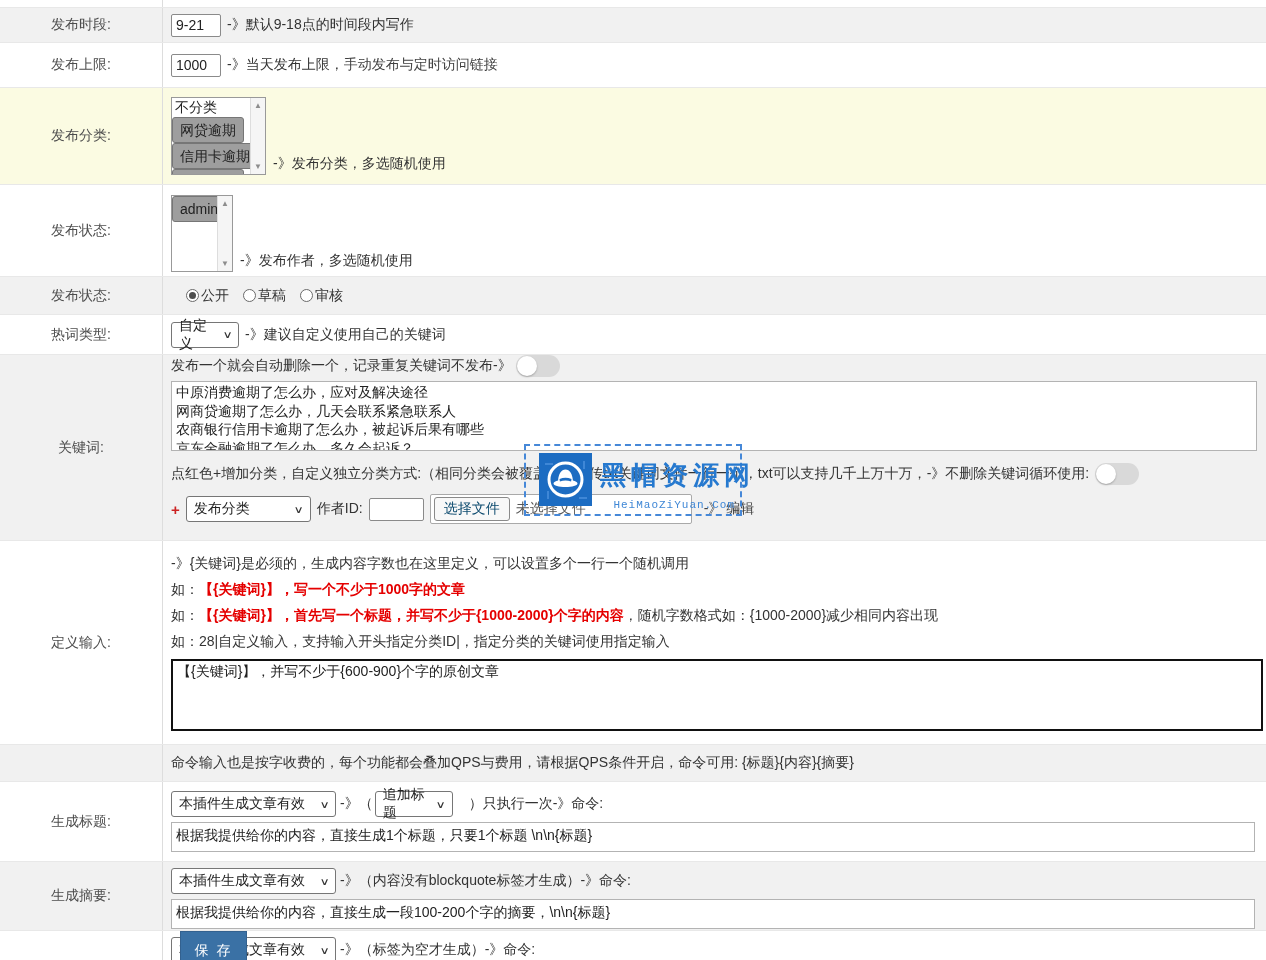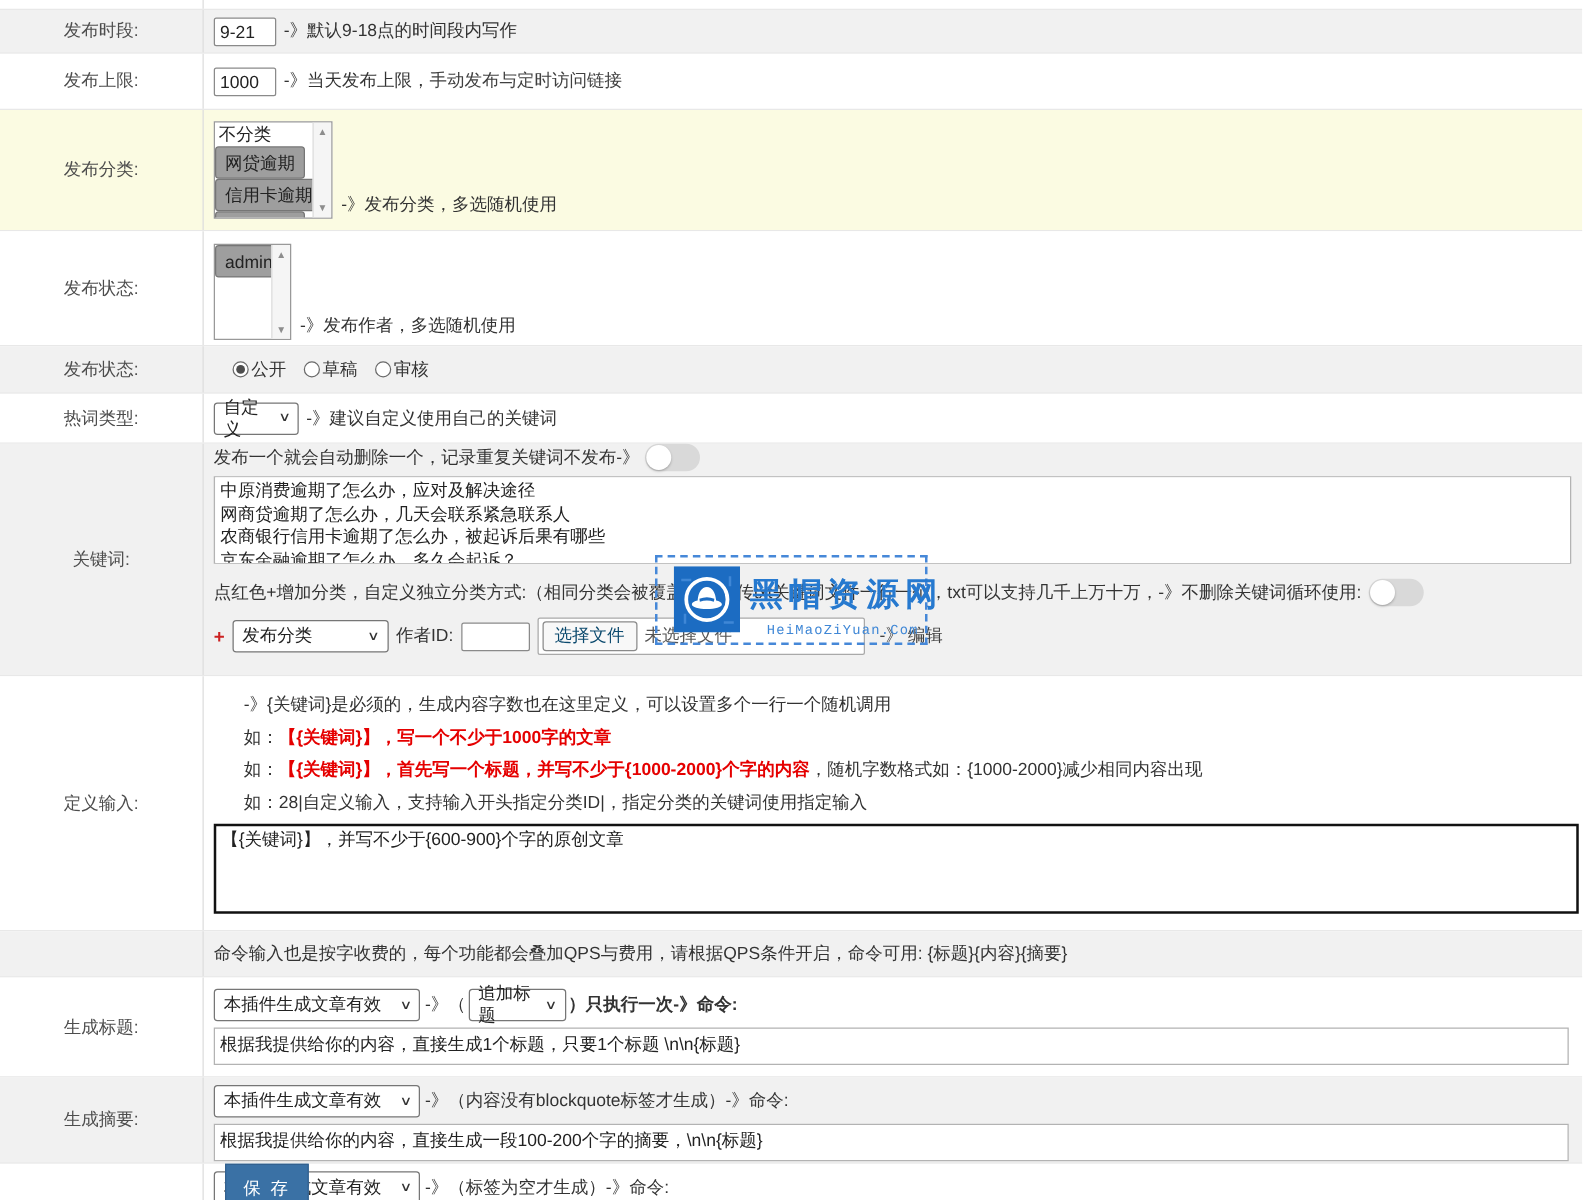--- a/index.html
+++ b/index.html
@@ -100,21 +100,21 @@
   
   .watermark { position:absolute; left:524px; top:444px; width:218px; height:72px; z-index:5;
     border:2px dashed #4688d8; pointer-events:none;text-align:right; }
   .wm-logo { position:absolute; left:13px; top:7px; width:53px; height:53px; }
   .wm-title { position:absolute; left:74px; top:12px; font-size:26px; font-weight:bold;
     color:#2679cf; letter-spacing:5px; white-space:nowrap; }
   .wm-domain { position:absolute; right:5px; bottom:3px; font-size:11px; color:#3f87d6;
     letter-spacing:1px; font-family:"Liberation Mono","DejaVu Sans Mono",monospace; }
 
   .note-line { display:flex; align-items:center; flex-wrap:nowrap; white-space:nowrap; }
-  .line { line-height:17px; margin-bottom:9px; white-space:nowrap;margin-left:24px; }
+  .line { line-height:17px; margin-bottom:9px; white-space:nowrap; }
 </style>
 </head>
 <body>
 
 <div class="page">
 
   <div class="row h8 bg-white">
     <div class="lbl"></div>
     <div class="fld"></div>
   </div>
@@ -249,21 +249,21 @@
       <div class="inline">
         <span class="sel w165">
           <span>本插件生成文章有效</span>
           <span class="chev">∨</span>
         </span>
         <span style="margin-left:4px;">-》（</span>
         <span class="sel w78" style="margin-left:2px;">
           <span>追加标题</span>
           <span class="chev">∨</span>
         </span>
-        <span style="margin-left:2px;font-weight:bold;">）只执行一次-》命令:</span>
+        <span style="margin-left:16px;">）只执行一次-》命令:</span>
       </div>
       <textarea class="cmd-textarea" spellcheck="false" style="">根据我提供给你的内容，直接生成1个标题，只要1个标题 \n\n{标题}</textarea>
     </div>
   </div>
 
   <div class="row h69 bg-gray">
     <div class="lbl">生成摘要:</div>
     <div class="fld" style="padding-top:6px;">
       <div class="inline">
         <span class="sel w165">

